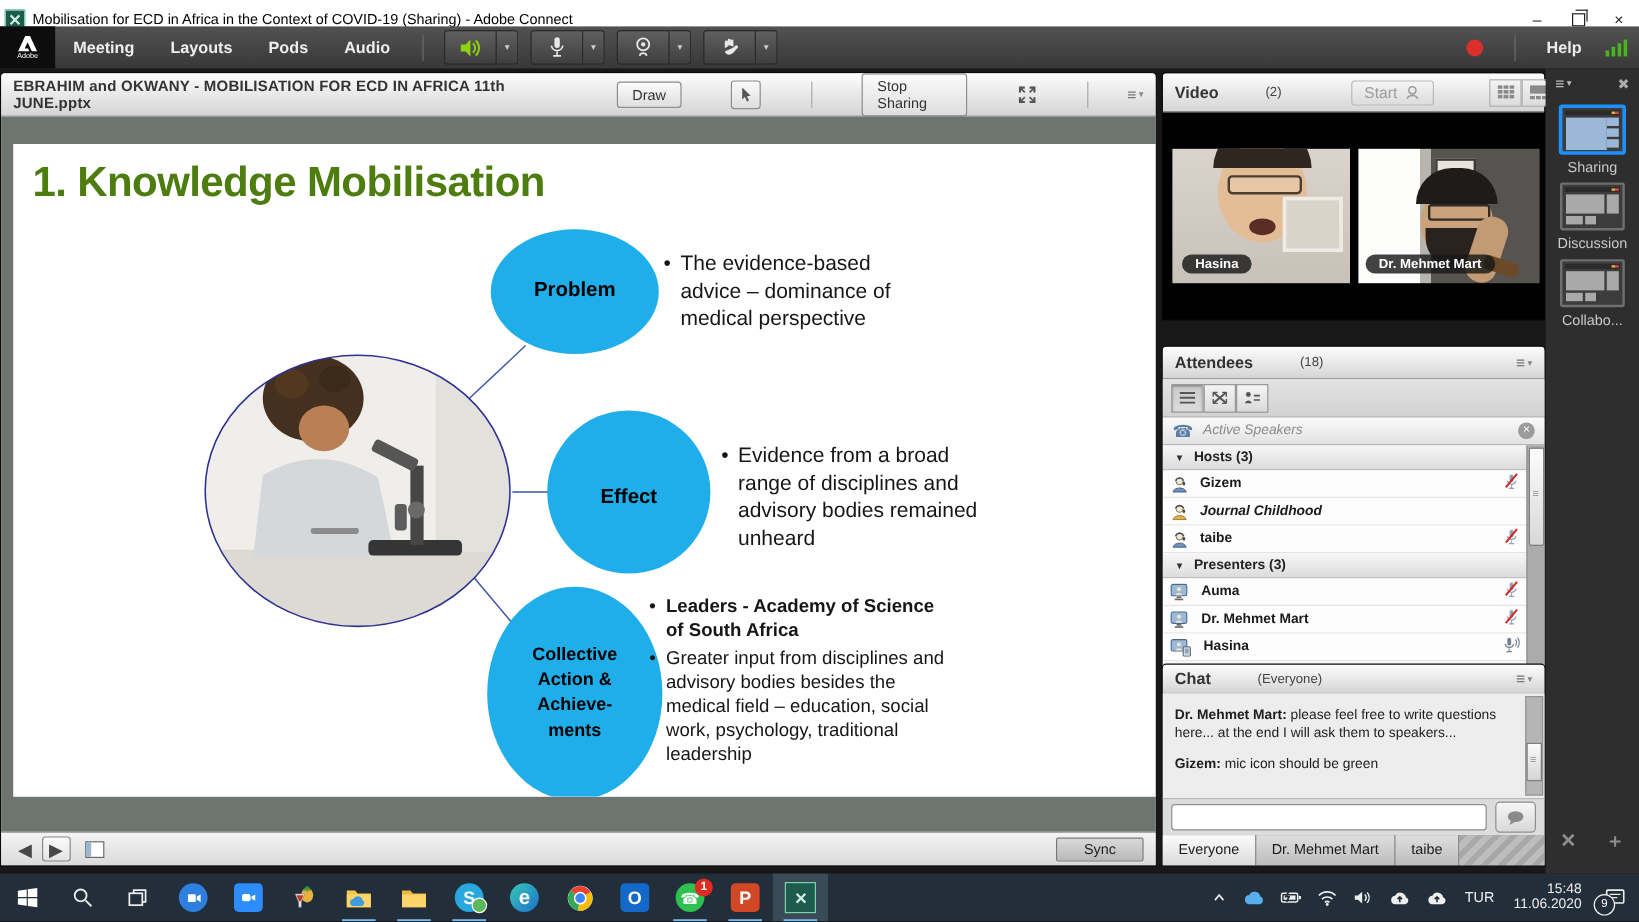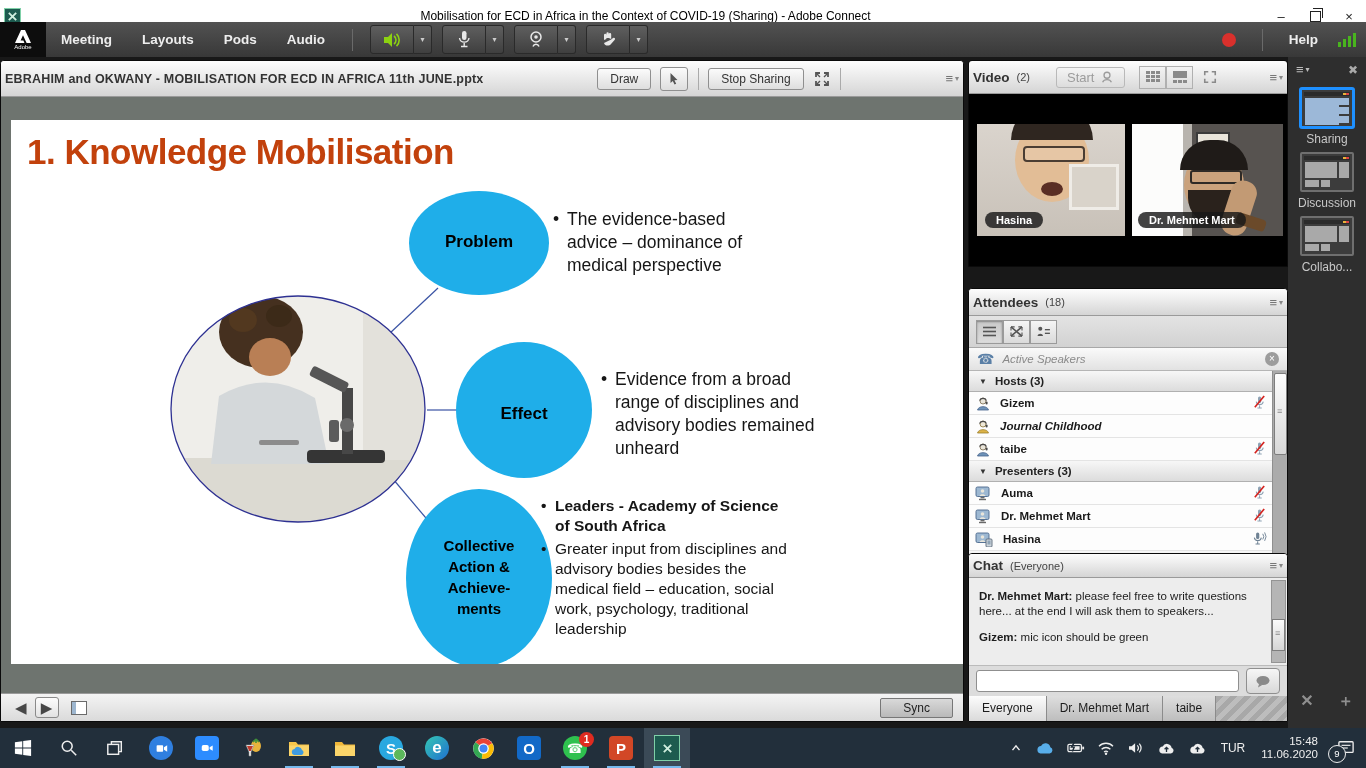--- a/index.html
+++ b/index.html
@@ -1,21 +1,21 @@
 <!DOCTYPE html>
 <html><head>
 <meta charset="utf-8">
 <style>
   html,body{margin:0;padding:0;background:#000;}
   #screen{position:relative;width:1366px;height:768px;overflow:hidden;
     font-family:"Liberation Sans",sans-serif;background:#181818;}
 
   
   #titlebar{position:absolute;left:0;top:0;width:1366px;height:32px;background:#fff;
-    display:flex;align-items:center;color:#000;font-size:12px;text-align:center;}
+    display:flex;align-items:center;color:#000;font-size:12px;}
   .connect-icon{width:15px;height:15px;background:#1d5b4f;border:1px solid #7fd0a8;
     display:flex;align-items:center;justify-content:center;flex:0 0 auto;}
   .connect-icon svg{width:11px;height:11px;}
   #titlebar .connect-icon{margin:0 6px 0 4px;}
   #win-title{flex:1;white-space:nowrap;overflow:hidden;}
   .win-ctl{width:34px;height:22px;display:flex;align-items:center;justify-content:center;
     color:#222;font-size:13px;}
   .restore-box{width:9px;height:9px;border:1px solid #222;position:relative;background:#fff;}
   .restore-box::before{content:"";position:absolute;left:2px;top:-4px;width:9px;height:9px;
     border:1px solid #222;border-bottom:none;border-left:none;}
@@ -38,21 +38,21 @@
   #menubar-right{margin-left:auto;display:flex;align-items:center;}
   #record-dot{width:14px;height:14px;border-radius:50%;background:#d9302c;margin-right:14px;}
   #help-label{font-weight:bold;font-size:13.5px;margin:0 18px 0 14px;}
   #signal-bars{display:flex;align-items:flex-end;margin-right:10px;}
   #signal-bars i{display:block;width:3px;margin-left:2px;background:#49b41e;}
 
   
   .pod{position:absolute;background:#e9e9e9;border:1px solid #0a0a0a;box-sizing:border-box;
     border-radius:4px 4px 0 0;display:flex;flex-direction:column;}
   .pod-header{background:linear-gradient(#fdfdfd,#d5d5d5);border-bottom:1px solid #9a9a9a;
-    display:flex;align-items:center;padding:0 4px;color:#333;border-radius:3px 3px 0 0;flex:0 0 auto;}
+    display:flex;align-items:center;padding:0 10px;color:#333;border-radius:3px 3px 0 0;flex:0 0 auto;gap:32px;}
   .pod-title{font-weight:bold;font-size:13.5px;color:#333;}
   .pod-count{font-size:11px;color:#444;margin-left:7px;}
   .pod-menu{margin-left:auto;color:#777;font-size:13px;display:flex;align-items:center;}
   .pod-menu::after{content:"▾";font-size:8px;margin-left:2px;color:#888;}
   .glyph-menu::before{content:"≡";}
 
   
   #share-pod{left:0;top:60px;width:964px;height:662px;}
   #share-header{height:35px;}
   #share-title{font-weight:bold;font-size:12.5px;color:#333;letter-spacing:.2px;}
@@ -68,21 +68,21 @@
     display:flex;align-items:center;padding:0 10px;flex:0 0 auto;}
   .nav-arrow{color:#474747;font-size:15px;margin:0 4px;}
   .nav-arrow-box{border:1px solid #8a8a8a;border-radius:3px;background:linear-gradient(#fcfcfc,#e2e2e2);
     width:22px;height:19px;display:flex;align-items:center;justify-content:center;margin:0 4px;}
   #panel-toggle{width:14px;height:12px;border:1px solid #6a6a6a;background:#fff;position:relative;margin-left:8px;}
   #panel-toggle::before{content:"";position:absolute;left:0;top:0;bottom:0;width:4px;background:#9db6cf;}
   #sync-btn{margin-left:auto;border:1px solid #777;border-radius:2px;font-size:12px;color:#222;
     background:linear-gradient(#d9d9d9,#b9b9b9);padding:2px 22px;}
 
   
-  #slide-title{position:absolute;left:16px;top:12px;font-size:35px;font-weight:bold;color:#c2410c;
+  #slide-title{position:absolute;left:16px;top:12px;font-size:35px;font-weight:bold;color:#4d7c0f;
     letter-spacing:-.5px;}
   .slide-svg{position:absolute;left:0;top:0;}
   .node-label{position:absolute;text-align:center;font-weight:bold;color:#000;}
   #label-problem{left:398px;top:112px;width:140px;font-size:17px;}
   #label-effect{left:443px;top:284px;width:140px;font-size:17px;}
   #label-collective{left:395px;top:415px;width:146px;font-size:15px;line-height:21px;white-space:pre-line;}
   .bullet-block{position:absolute;color:#161616;display:flex;}
   .bullet-block .dot{flex:0 0 14px;}
   .bullet-block .dot::before{content:"•";}
   #bb-problem{left:542px;top:88px;width:212px;font-size:17.5px;line-height:23px;}

